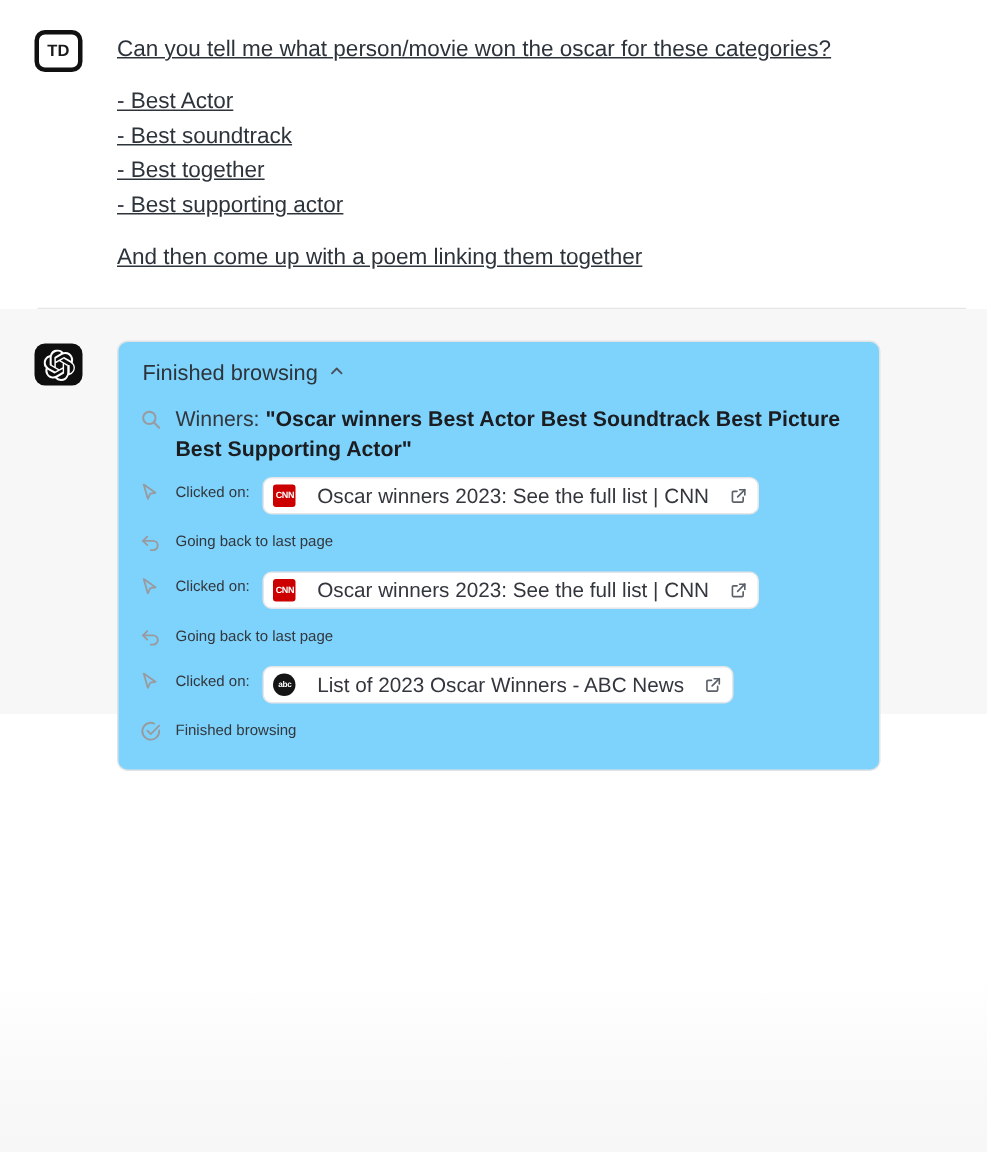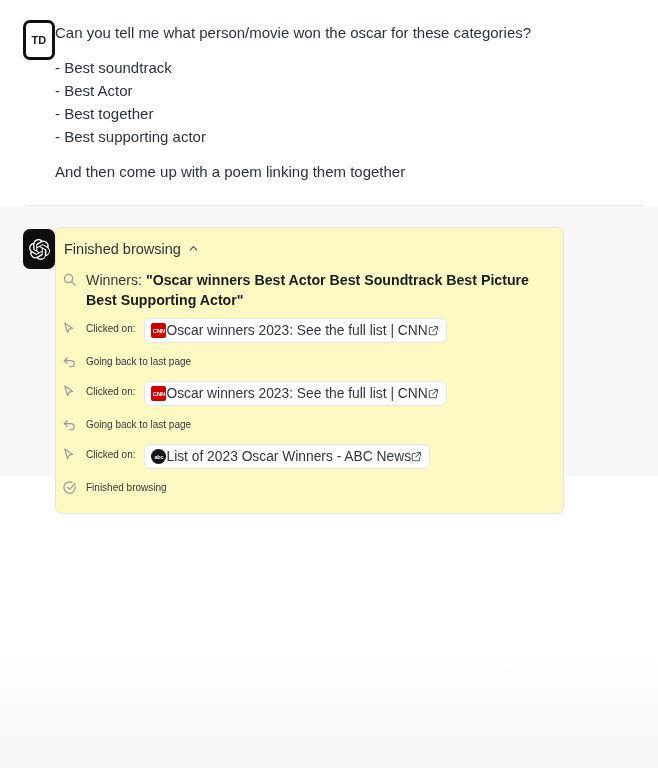--- a/index.html
+++ b/index.html
@@ -44,25 +44,26 @@
   .divider {
     height: 1px;
     background: #e5e5e5;
     margin: 0 14px 0 25px;
   }
 
   
   .avatar {
     flex: 0 0 auto;
     width: 32px;
-    height: 40px;
+    height: 28px;
     border-radius: 7px;
     display: flex;
     align-items: center;
     justify-content: center;
+    margin-right: 23px;
     margin-top: 2px;
   }
 
   .avatar-user {
     background: #ffffff;
     border: 3px solid #111111;
     font-size: 11px;
     font-weight: 600;
     letter-spacing: 0.2px;
     color: #1a1a1a;
@@ -71,20 +72,21 @@
   .avatar-assistant {
     background: #0e0e0e;
   }
   .avatar-assistant svg { width: 21px; height: 21px; display: block; }
 
   
   .msg-body {
     flex: 1 1 auto;
     min-width: 0;
     padding-top: 3px;
+    text-decoration: underline;
   }
 
   .u-line {
     font-size: 15px;
     line-height: 23px;
     color: #2d333a;
     white-space: pre-wrap;
   }
   .u-gap { height: 12px; }
 
@@ -109,24 +111,24 @@
     max-width: 385px;
   }
   .poem p:last-child { margin-bottom: 0; }
 
   
   .browsing-card {
     position: absolute;
     top: 0;
     left: 0;
     width: 509px;
-    background: #fef9c3;
+    background: #7dd3fc;
     border: 1px solid #e3e3e5;
     border-radius: 7px;
-    padding: 13px 14px 14px 6px;
+    padding: 13px 14px 14px 14px;
     z-index: 5;
   }
 
   .browsing-header {
     display: flex;
     align-items: center;
     gap: 7px;
     font-size: 14.5px;
     color: #2d333a;
     margin-bottom: 12px;
@@ -165,21 +167,21 @@
     font-size: 10px;
     line-height: 20px;
     color: #33373d;
     padding-top: 1px;
     white-space: nowrap;
   }
 
   .link-chip {
     display: inline-flex;
     align-items: center;
-    gap: 0;
+    gap: 14px;
     border: 1px solid #e6e6e8;
     border-radius: 6px;
     padding: 2px 7px 2px 6px;
     background: #ffffff;
     cursor: pointer;
     max-width: 100%;
   }
   .chip-title {
     font-size: 13.8px;
     line-height: 19px;
@@ -228,22 +230,22 @@
 
 <div class="conversation">
 
   <div class="msg msg-user">
     <div class="avatar avatar-user">
       <span>TD</span>
     </div>
     <div class="msg-body">
       <div class="u-line">Can you tell me what person/movie won the oscar for these categories?</div>
       <div class="u-gap"></div>
+      <div class="u-line">- Best Actor</div>
       <div class="u-line">- Best soundtrack</div>
-      <div class="u-line">- Best Actor</div>
       <div class="u-line">- Best together</div>
       <div class="u-line">- Best supporting actor</div>
       <div class="u-gap"></div>
       <div class="u-line">And then come up with a poem linking them together</div>
     </div>
   </div>
 
   <div class="divider"></div>
 
   <div class="msg msg-assistant">

